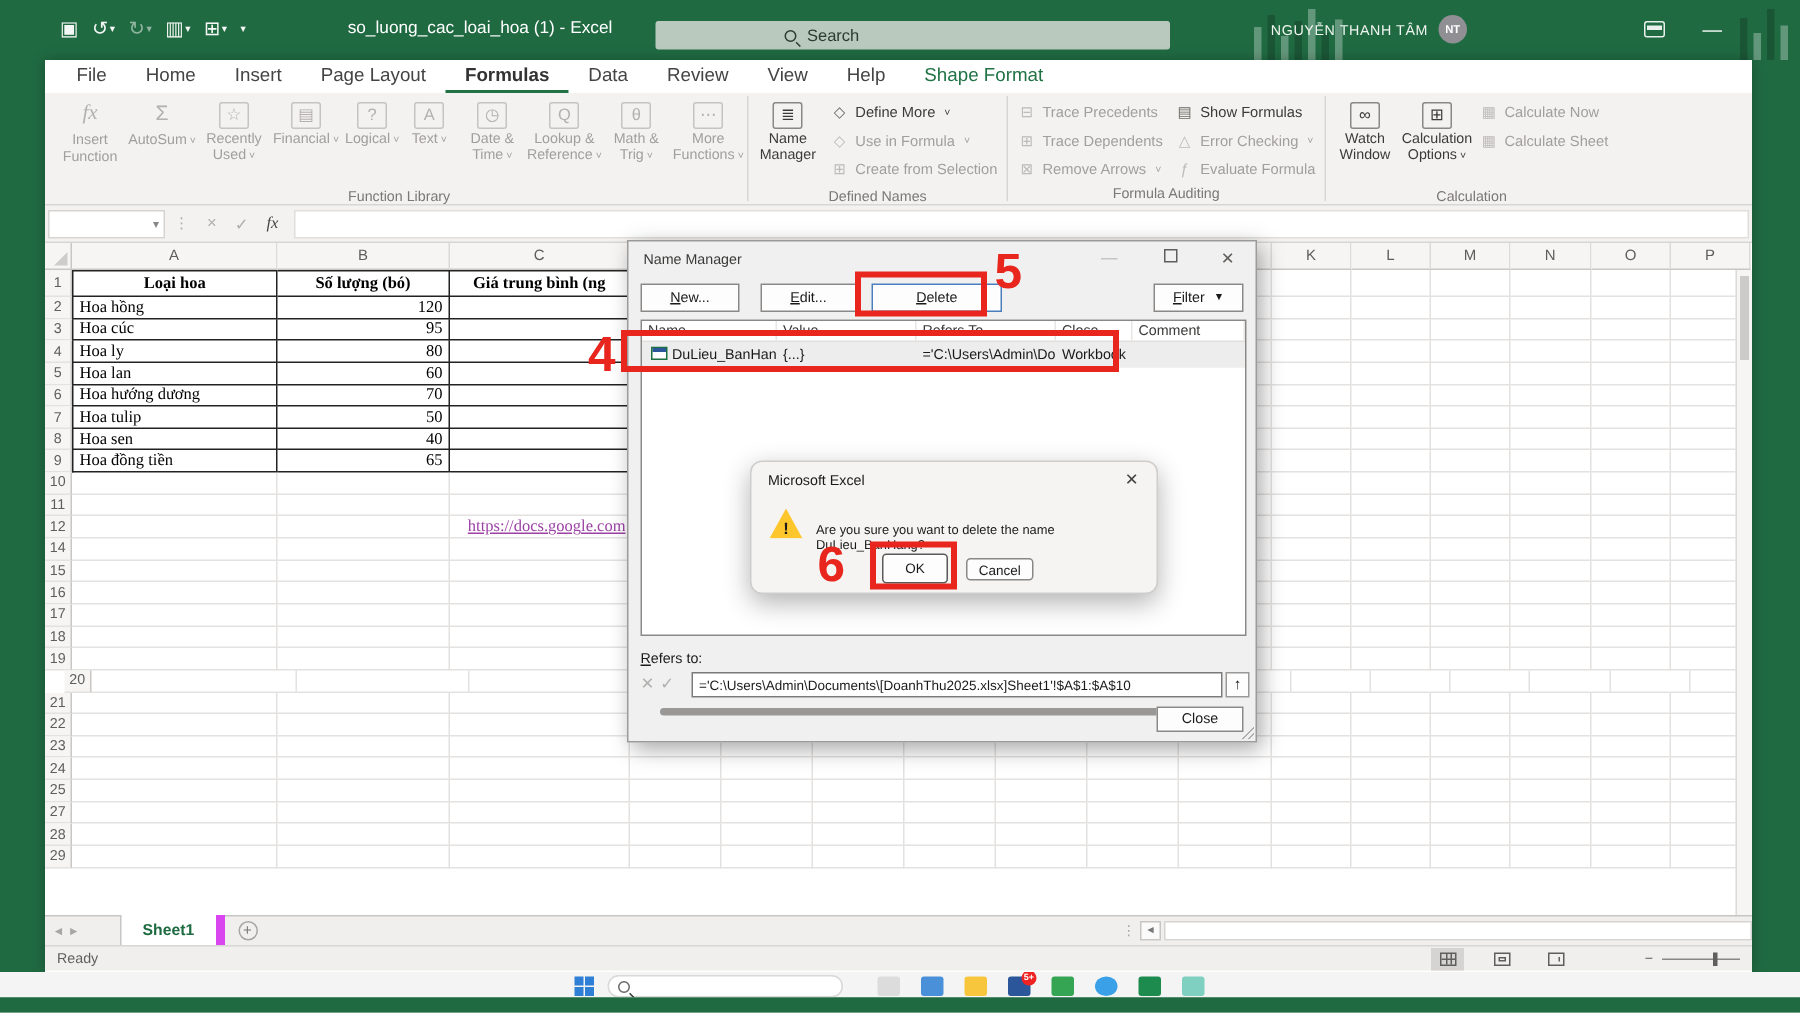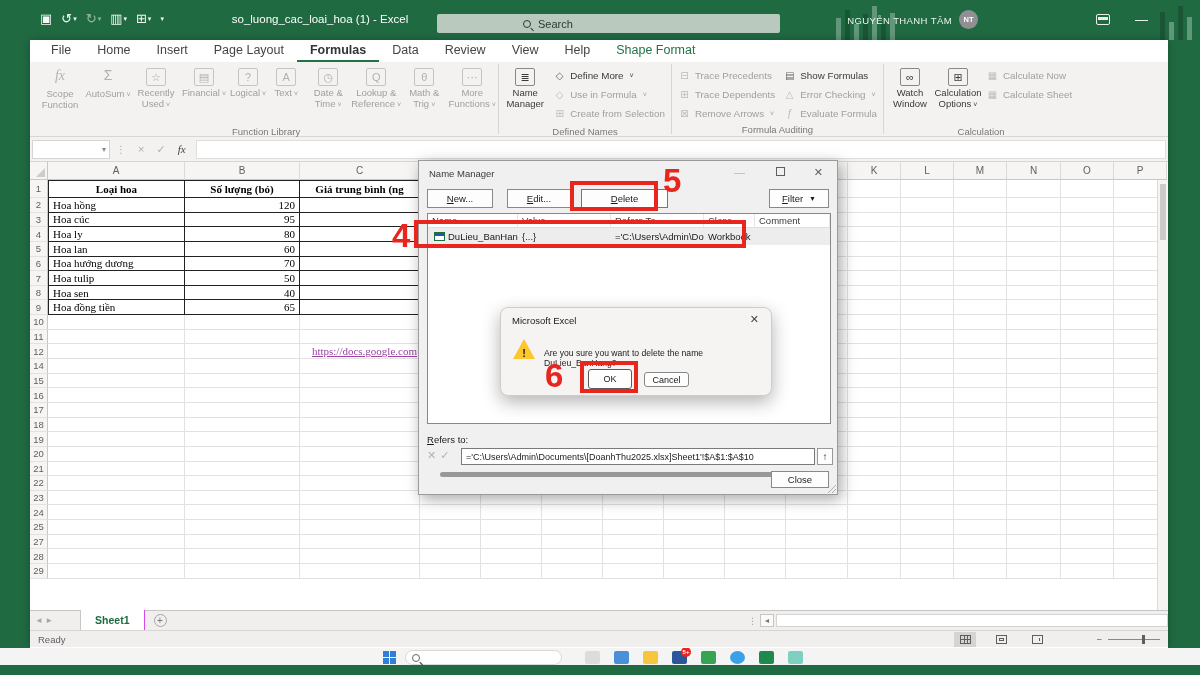--- a/index.html
+++ b/index.html
@@ -76,21 +76,21 @@
   .tcell.toprow { border-top:1px solid #222; font-weight:bold; justify-content:center; }
   .tcell.tname { padding-left:4px; }
   .tcell.tnum { justify-content:flex-end; padding-right:4px; }
   .hlink { font-family:"Liberation Serif","DejaVu Serif",serif; color:#9c42a5; text-decoration:underline; font-size:11px; white-space:nowrap; display:block; text-align:right; padding-right:2px; line-height:14px; }
   .vscroll { position:absolute; right:0; top:18px; bottom:0; width:11px; background:#f6f5f4; border-left:1px solid #dcdad8; }
   .vscroll .thumb { position:absolute; left:2px; right:2px; top:4px; height:56px; background:#cdcbc9; }
 
   
   .sheetbar { height:20px; background:#f0efee; border-top:1px solid #c8c6c4; display:flex; align-items:center; position:relative; }
   .sheetnav { color:#a8a6a4; font-size:8px; padding:0 5px; }
-  .sheettab { height:20px; background:#fff; border-right:1px solid #d946ef; border-left:1px solid #c8c6c4; border-bottom:2px solid #217346; color:#1e6b41; font-weight:bold; font-size:10.5px; display:flex; align-items:center; padding:10px 14px; margin-left:22px; }
+  .sheettab { height:20px; background:#fff; border-right:6px solid #d946ef; border-left:1px solid #c8c6c4; border-bottom:2px solid #217346; color:#1e6b41; font-weight:bold; font-size:10.5px; display:flex; align-items:center; padding:10px 14px; margin-left:22px; }
   .addsheet { width:13px; height:13px; border:1px solid #a8a6a4; border-radius:50%; color:#7a7876; font-size:10px; line-height:11px; text-align:center; margin-left:9px; }
   .hscroll { position:absolute; right:0; top:2px; height:15px; display:flex; align-items:center; }
   .hscroll .dots { color:#a8a6a4; font-size:9px; margin-right:3px; }
   .hscroll .arrowbox { width:14px; height:13px; border:1px solid #c8c6c4; background:#fafafa; color:#7a7876; font-size:7px; display:flex; align-items:center; justify-content:center; }
   .hscroll .track { width:392px; height:13px; background:#fff; border:1px solid #d6d4d2; margin-left:2px; }
 
   
   .statusbar { height:17px; background:#f0efee; border-top:1px solid #d8d6d4; position:relative; font-size:9.5px; color:#605e5c; }
   .statusbar .ready { position:absolute; left:8px; top:3px; }
   .viewicons { position:absolute; right:120px; top:1px; display:flex; gap:14px; }
@@ -215,21 +215,21 @@
       <div class="tab">Review</div>
       <div class="tab">View</div>
       <div class="tab">Help</div>
       <div class="tab contextual">Shape Format</div>
     </div>
   <div class="ribbon">
       <div class="rgroup">
         <div class="ritems">
           <div class="rbig off">
             <div class="ricon fxicon">fx</div>
-            <div class="rlabel">Scope Function</div>
+            <div class="rlabel">Insert Function</div>
           </div>
           <div class="rbig off">
             <div class="ricon">Σ</div>
             <div class="rlabel">AutoSum<span class="dd">˅</span></div>
           </div>
           <div class="rbig off">
             <div class="ricon boxed">☆</div>
             <div class="rlabel">Recently Used<span class="dd">˅</span></div>
           </div>
           <div class="rbig off">
@@ -721,21 +721,21 @@
           <div class="gcell" style="width: 61px; height: 14.65px;"></div>
           <div class="gcell" style="width: 62px; height: 14.65px;"></div>
           <div class="gcell" style="width: 53px; height: 14.65px;"></div>
           <div class="gcell" style="width: 53px; height: 14.65px;"></div>
           <div class="gcell" style="width: 53px; height: 14.65px;"></div>
           <div class="gcell" style="width: 54px; height: 14.65px;"></div>
           <div class="gcell" style="width: 53px; height: 14.65px;"></div>
           <div class="gcell" style="width: 53px; height: 14.65px;"></div>
         </div>
         <div class="grow" style="height: 14.65px;">
-          <div class="rowno" style="height: 14.65px;">20</div>
+          <div class="rowno" style="height: 14.65px; margin-left: 13px;">20</div>
           <div class="gcell" style="width: 137px; height: 14.65px;"></div>
           <div class="gcell" style="width: 115px; height: 14.65px;"></div>
           <div class="gcell" style="width: 120px; height: 14.65px;"></div>
           <div class="gcell" style="width: 61px; height: 14.65px;"></div>
           <div class="gcell" style="width: 61px; height: 14.65px;"></div>
           <div class="gcell" style="width: 61px; height: 14.65px;"></div>
           <div class="gcell" style="width: 61px; height: 14.65px;"></div>
           <div class="gcell" style="width: 61px; height: 14.65px;"></div>
           <div class="gcell" style="width: 61px; height: 14.65px;"></div>
           <div class="gcell" style="width: 62px; height: 14.65px;"></div>

